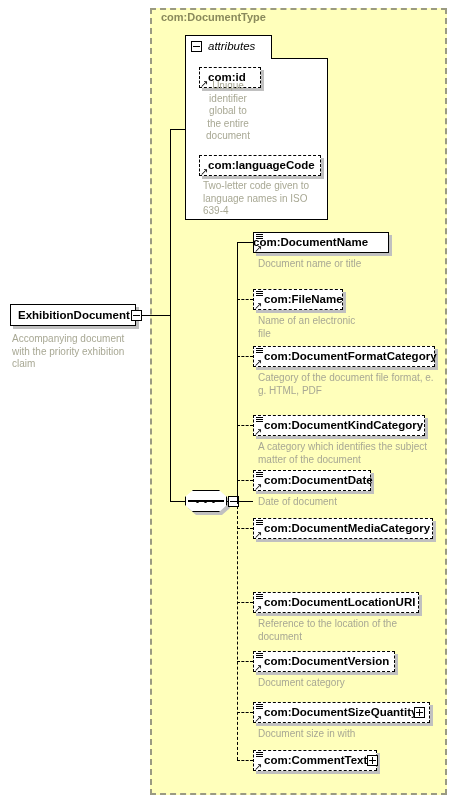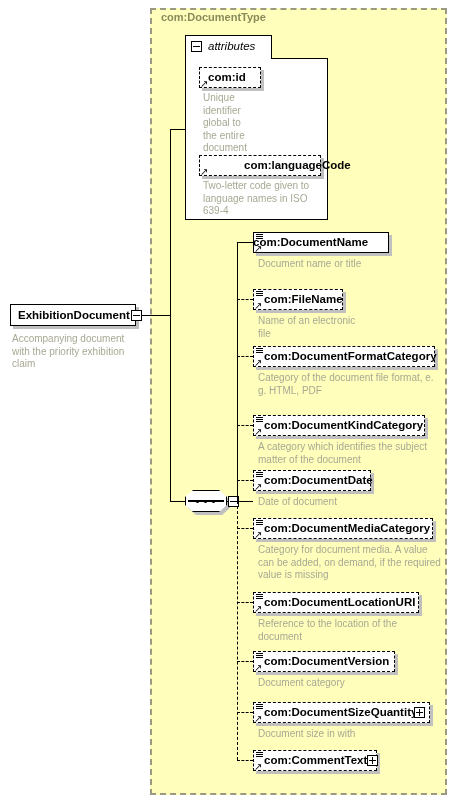--- a/index.html
+++ b/index.html
@@ -279,26 +279,26 @@
 
   <div class="attr-panel"></div>
   <div class="attr-tab"></div>
   <div class="ctrl-box" style="left:191px; top:41px;"></div>
   <div class="attr-tab-text">attributes</div>
 
   <div class="node-shadow" style="left:202px; top:70px; width:62px;"></div>
   <div class="node optional" style="left:199px; top:67px; width:62px;"></div>
   <div class="ref-glyph" style="left:200px; top:79px;">↗</div>
   <div class="node-text" style="left:208px; top:67px;">com:id</div>
-  <div class="doc" style="left:203px; top:92px; width:50px;">Unique identifier global to the entire document</div>
+  <div class="doc" style="left:203px; top:80px; width:50px;text-align:center;">Unique identifier global to the entire document</div>
 
   <div class="node-shadow" style="left:202px; top:158px; width:122px;"></div>
   <div class="node optional" style="left:199px; top:155px; width:122px;"></div>
   <div class="ref-glyph" style="left:200px; top:167px;">↗</div>
-  <div class="node-text" style="left:208px; top:155px;margin-left:36px;">com:languageCode</div>
+  <div class="node-text" style="left:208px; top:155px;">com:languageCode</div>
   <div class="doc" style="left:203px; top:180px; width:120px;">Two-letter code given to language names in ISO 639-4</div>
 
   <div class="seq-node">
     <div class="seq-oct-shadow"></div>
     <div class="seq-oct"></div>
     <div class="seq-bar"></div>
     <div class="seq-dots">
       <span></span>
         <span></span>
         <span></span>
@@ -375,21 +375,20 @@
   <div class="line-h dashed" style="left:237px; top:528px; width:16px;"></div>
   <div class="node-shadow" style="left:256px; top:521px; width:180px;"></div>
   <div class="node optional" style="left:253px; top:518px; width:180px;"></div>
   <div class="seq-glyph" style="left:256px; top:520px;">
       <i></i>
       <i></i>
       <i></i>
     </div>
   <div class="ref-glyph" style="left:254px; top:530px;">↗</div>
   <div class="node-text" style="left:264px; top:518px;">com:DocumentMediaCategory</div>
-  <div class="doc" style="left:258px; top:544px; width:185px;">Category for document media. A value can be added, on demand, if the required value is missing</div>
 
   <div class="line-h dashed" style="left:237px; top:602px; width:16px;"></div>
   <div class="node-shadow" style="left:256px; top:595px; width:166px;"></div>
   <div class="node optional" style="left:253px; top:592px; width:166px;"></div>
   <div class="seq-glyph" style="left:256px; top:594px;">
       <i></i>
       <i></i>
       <i></i>
     </div>
   <div class="ref-glyph" style="left:254px; top:604px;">↗</div>

